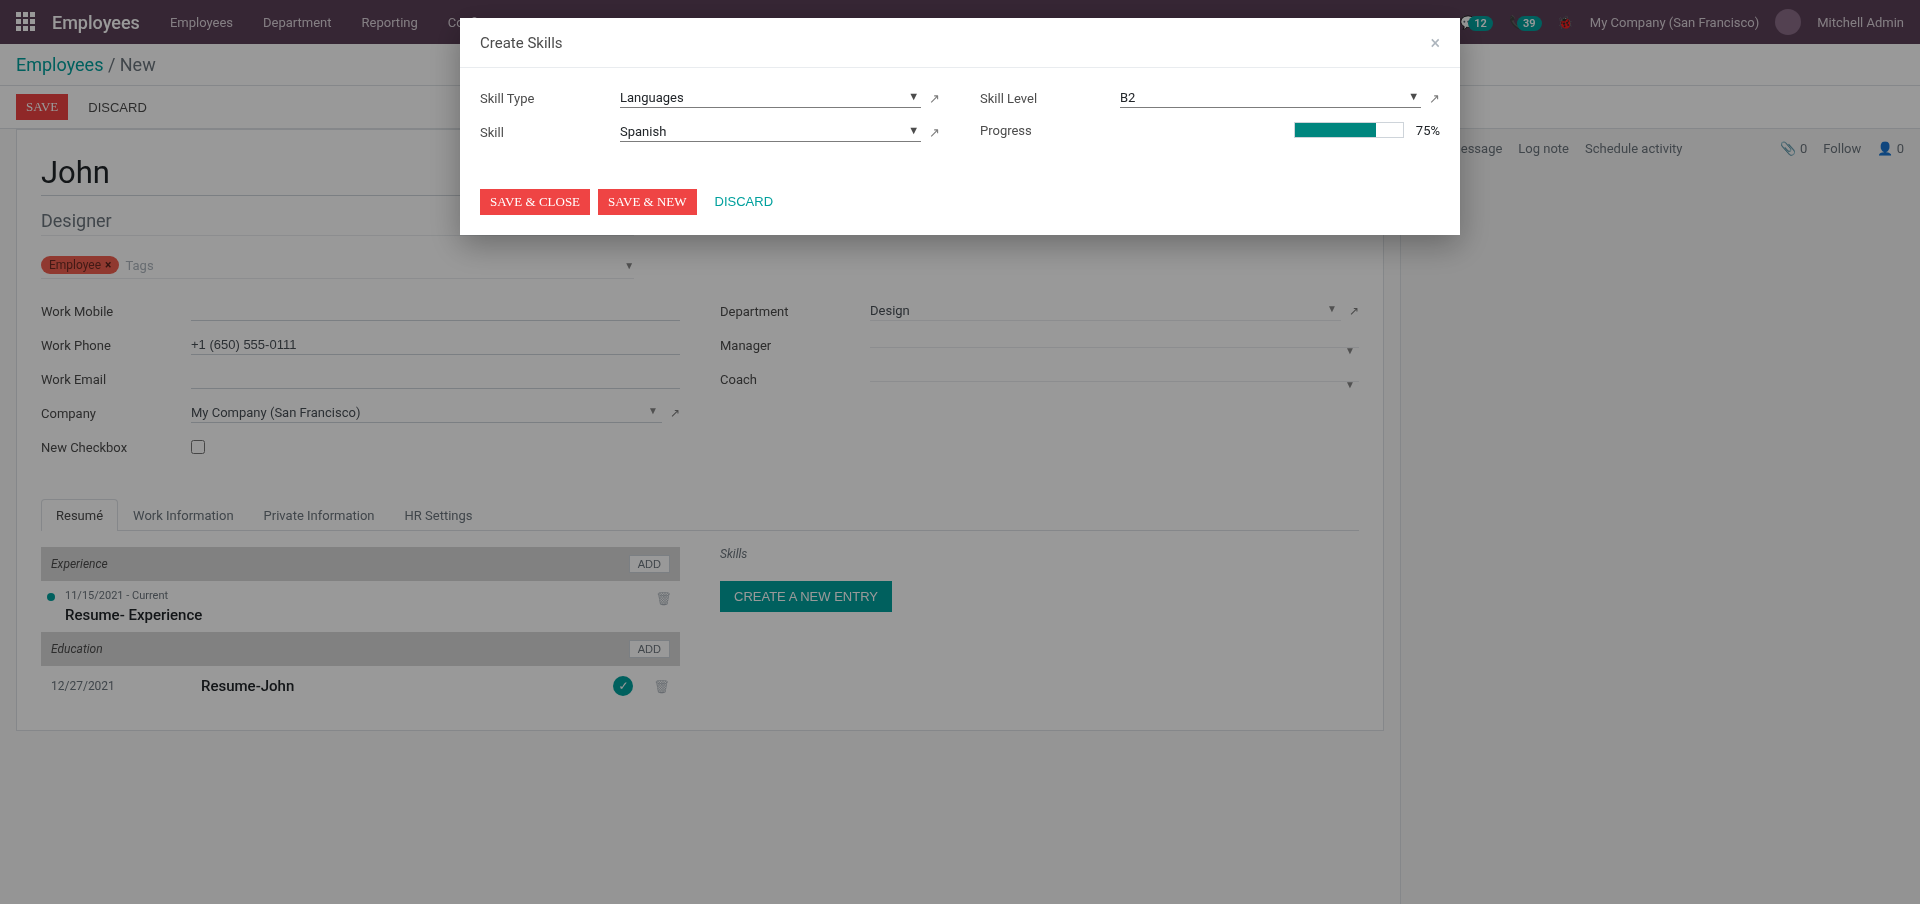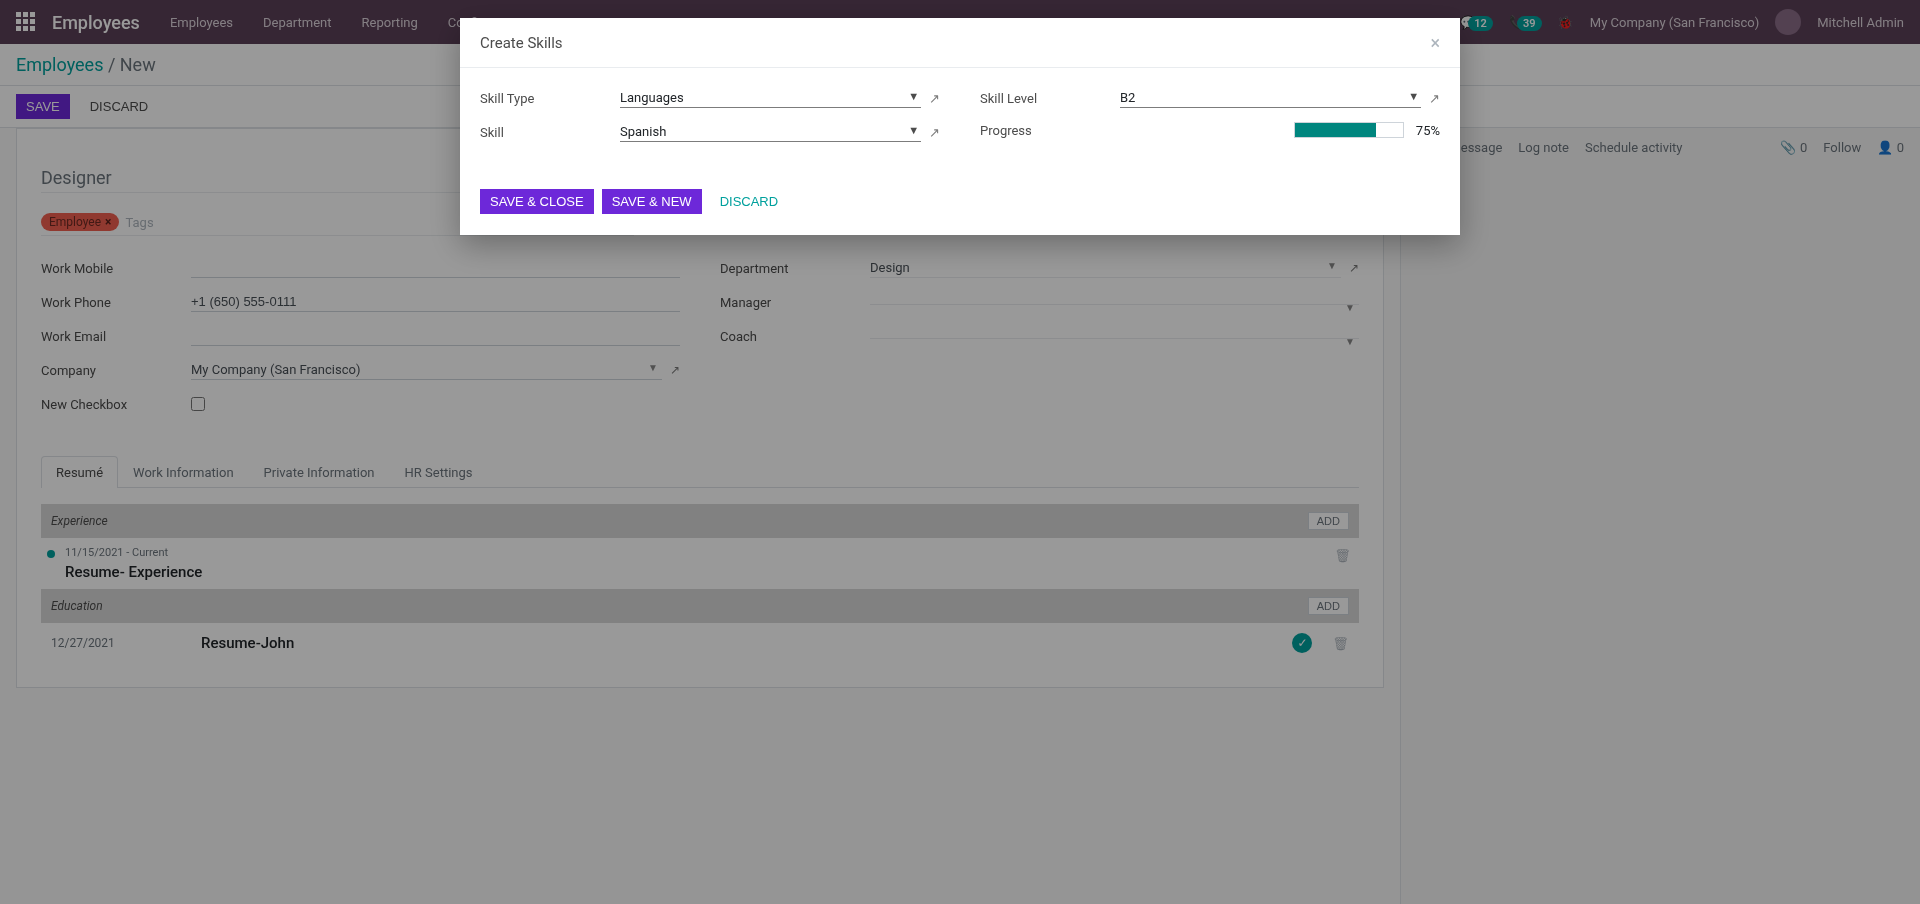--- a/index.html
+++ b/index.html
@@ -16,21 +16,21 @@
 .badge-pill { background: #00a09d; color: #fff; border-radius: 10px; padding: 1px 6px; font-size: 11px; font-weight: 600; margin-left: -8px; }
 .nav-icon { color: #ddd4db; cursor: pointer; position: relative; }
 .avatar { width: 26px; height: 26px; border-radius: 50%; background: #8a6d87; display:inline-block; }
 
 
 .crumb-bar { background: #fff; padding: 10px 16px; border-bottom: 1px solid #dee2e6; }
 .crumb { font-size: 18px; color: #6c757d; }
 .crumb a { color: #00a09d; text-decoration: none; }
 .action-btns { padding: 8px 16px; display: flex; gap: 10px; background:#fff; border-bottom:1px solid #dee2e6;}
 .btn { padding: 5px 10px; font-size: 13px; border: none; cursor: pointer; text-transform: uppercase; font-weight: 500; }
-.btn-primary { background: #6d28d9; color: #fff; }
+.btn-primary { background: #ef4444; color: #fff; font-family: Liberation Serif, serif; }
 .btn-secondary { background: transparent; color: #4c4c4c; }
 
 
 .content { display: flex; height: calc(100vh - 128px); }
 .form-area { flex: 1; padding: 0 16px; overflow-y: auto; }
 .chat-area { width: 520px; background: #f5f5f5; border-left: 1px solid #dee2e6; padding: 12px 16px; }
 
 .form-sheet { background: #fff; border: 1px solid #dee2e6; padding: 24px; position: relative; }
 .stat-btns { position:absolute; top:-1px; right:24px; display:flex; border:1px solid #dee2e6; background:#fff;}
 .stat-btn { padding:6px 12px; border-left:1px solid #dee2e6; font-size:12px; color:#6c757d; cursor:pointer;}
@@ -140,20 +140,21 @@
   <button class="btn btn-secondary">Discard</button>
 </div>
 
 <div class="content">
   <div class="form-area">
     <div class="form-sheet">
       <div class="stat-btns">
         <div class="stat-btn">Documents</div>
         <div class="stat-btn red">Contracts</div>
       </div>
+      <h1 class="emp-name">John</h1>
       <h2 class="emp-title">Designer</h2>
       <div class="tag-row">
         <span class="tag-chip">
             <span>Employee</span>
             <span class="x">×</span>
           </span>
         <span class="tag-placeholder">Tags</span>
         <span style="margin-left:auto;color:#888;font-size:10px;">▼</span>
       </div>
 
@@ -221,20 +222,24 @@
             <span>Education</span>
             <button class="add-btn">ADD</button>
           </div>
           <div class="edu-row">
             <span style="color:#6c757d;font-size:12px;width:130px;">12/27/2021</span>
             <span style="font-size:15px;font-weight:500;flex:1;">Resume-John</span>
             <span class="check-circle">✓</span>
             <span style="color:#adb5bd;cursor:pointer;">🗑</span>
           </div>
         </div>
+        <div class="skills-col">
+          <div class="skills-hdr">Skills</div>
+          <button class="create-entry-btn">Create a New Entry</button>
+        </div>
       </div>
     </div>
   </div>
 
   <div class="chat-area">
     <div class="chat-hdr">
       <div class="chat-act">
         <span>Send message</span>
         <span>Log note</span>
         <span>Schedule activity</span>

